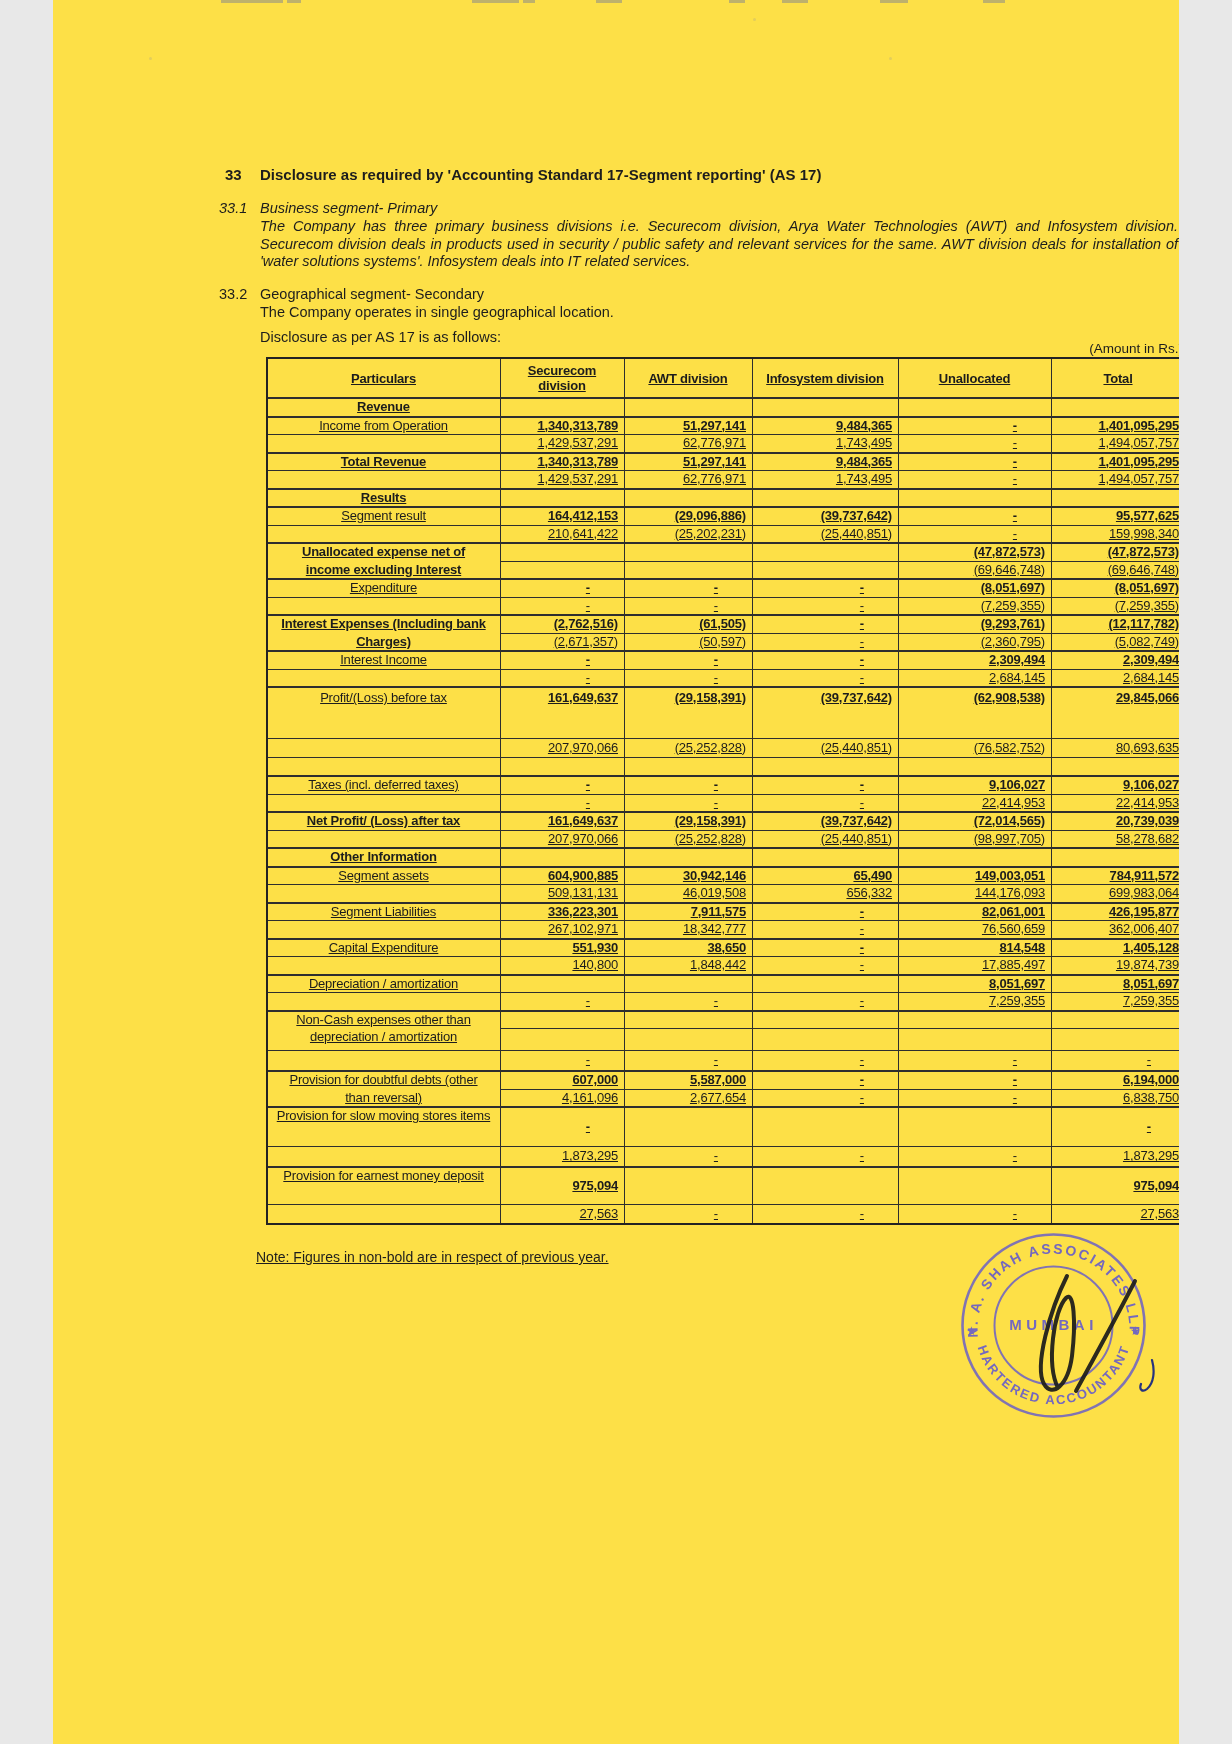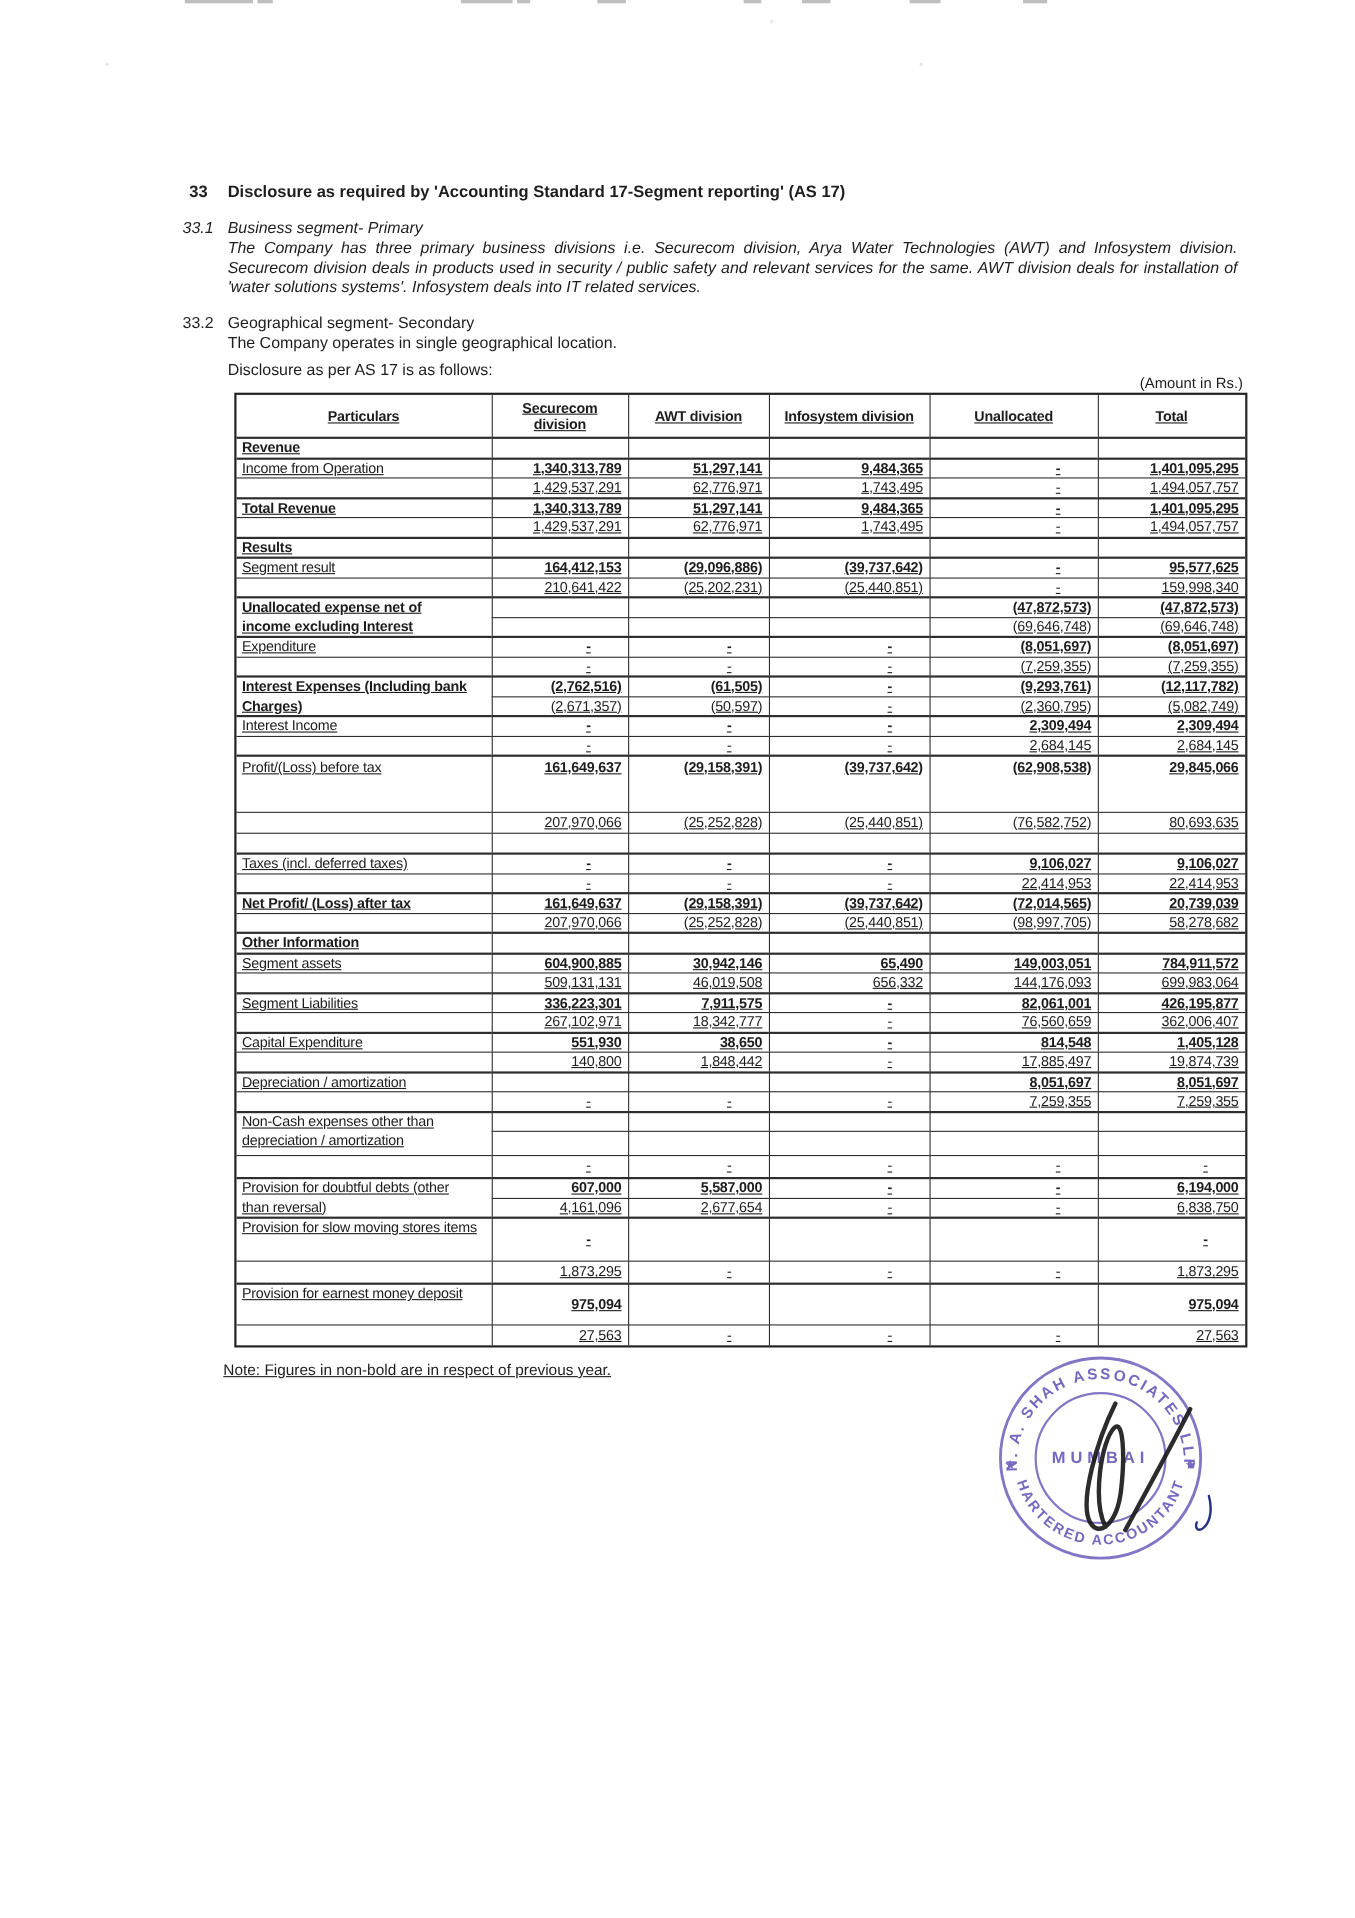--- a/index.html
+++ b/index.html
@@ -1,17 +1,17 @@
 <!DOCTYPE html>
 <html><head>
 <meta charset="utf-8">
 <style>
   html,body{margin:0;padding:0;background:#e8e8e8;}
   .page{
-    position:relative; width:1232px; height:1744px; background:#ffffff;
+    position:relative; width:1126px; height:1744px; background:#fde047;
     font-family:"Liberation Sans","DejaVu Sans",sans-serif; color:#1d1d1d;
     overflow:hidden; margin:0 auto;
   }
   
   .tick{position:absolute; top:0; height:3px; background:#8a8a8a; opacity:.55;}
   .speck{position:absolute; width:3px; height:3px; background:#999; opacity:.25; border-radius:50%;}
 
   .headrow{position:absolute; top:166px; left:172px; width:950px; display:flex;}
   .headnum{font-weight:bold; font-size:15px; width:35px;}
   .headtitle{font-weight:bold; font-size:15px;}
@@ -35,31 +35,31 @@
   table.seg th, table.seg td{
     border-top:1.1px solid #2e2e2e; border-left:1.1px solid #2e2e2e;
     padding:1px 6px 1px 5px; line-height:14.5px; overflow:hidden;
   }
   table.seg th:first-child, table.seg td:first-child{border-left:none;}
   table.seg thead th{
     border-top:none; font-weight:bold; text-align:center; vertical-align:middle;
     height:36px; line-height:15px;
   }
   table.seg tbody tr{height:17px;}
-  td.lbl{vertical-align:top; text-align:left;}
+  td.lbl{vertical-align:top; text-align:center;}
   td.lbl.b{font-weight:bold;}
   td.val{text-align:right; padding-right:7px; vertical-align:middle; white-space:nowrap;}
   tr.cur td.val{font-weight:bold;}
   tr.sep td{border-top-width:2.1px;}
   tr.sec td.lbl{font-weight:bold;}
   td.val.dash{padding-right:34px;}
   tr.vtop td{vertical-align:top; padding-top:3px;}
   td.cont{border-top-color:transparent !important;}
 
-  .note{margin-top:12px; margin-left:-10px; font-size:14px;}
+  .note{margin-top:24px; margin-left:-10px; font-size:14px;}
 
   .stamp{position:absolute; left:893px; top:1218px; width:215px; height:215px;}
   .inkmark{position:absolute; left:1086px; top:1358px; width:20px; height:38px;}
 </style>
 </head>
 <body>
 
 <div class="page">
 
   <div class="tick" style="left:168px;width:62px;"></div>

